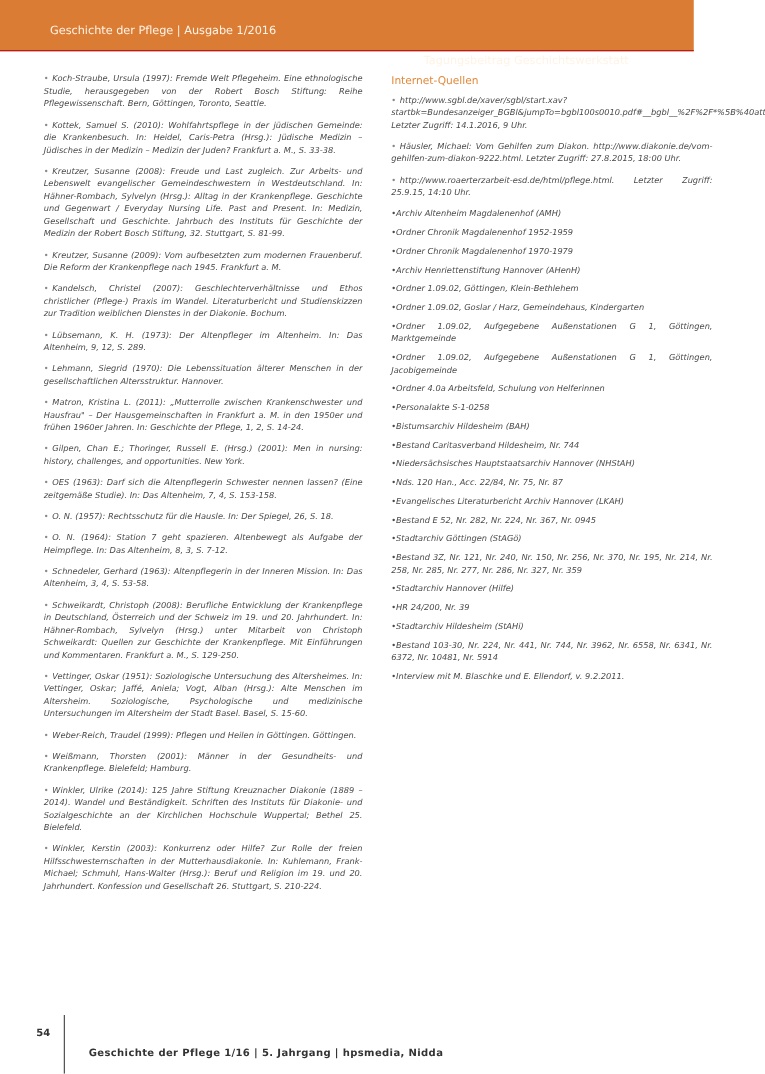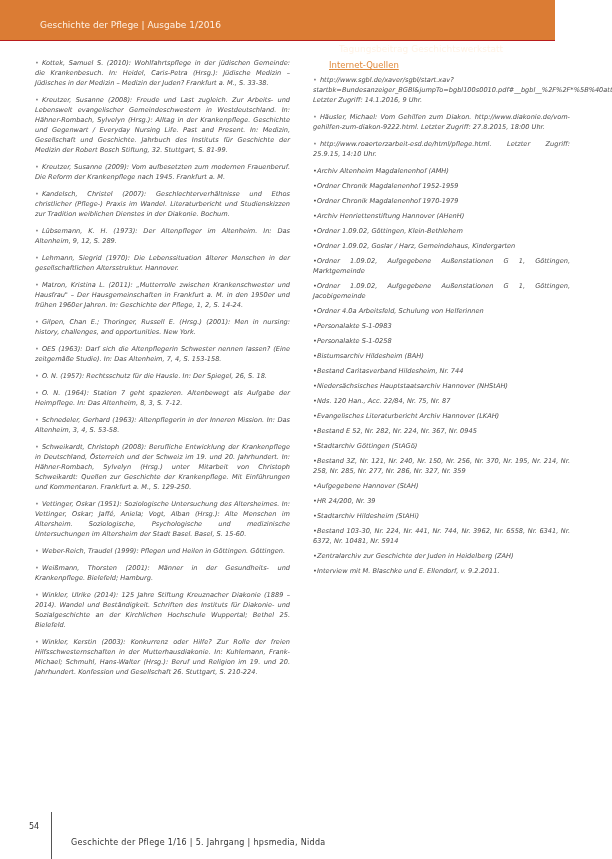--- a/index.html
+++ b/index.html
@@ -5,37 +5,38 @@
   html, body { margin:0; padding:0; }
   body { width:612px; height:859px; background:#ffffff; position:relative; overflow:hidden; font-family:"DejaVu Sans", sans-serif; }
   .header { position:absolute; left:0; top:0; width:555px; height:40px; background:#db7c34; border-bottom:1px solid #b91c1c; }
   .header-left { position:absolute; left:40px; top:20px; font-size:9px; color:#fff3e6; }
   .header-right { position:absolute; right:52px; top:20px; font-size:9px; color:#fff3e6;margin-top:24px; }
   .col { position:absolute; top:58px; font-style:italic; font-size:6.6px; line-height:10px; color:#4a4a4a; }
   .col-left { left:35px; width:255px; text-align:justify; }
   .col-right { left:313px; width:257px; text-align:justify; }
   .entry { margin:0 0 7px 0; }
   .entry .bullet { font-style:normal; color:#888; margin-right:3px; }
-  .section-title { font-style:normal; font-size:8.5px; color:#e08a3c; margin:2px 0 5px 16px;text-decoration:underline; }
+  .section-title { font-style:normal; font-size:8.5px; color:#e08a3c; margin:2px 0 5px 0; }
   .section-title.gap { margin-top:16px; }
   .src { margin:0 0 5px 0; }
-  .footer { position:absolute; left:0; top:808px; width:612px; height:51px; }
+  .footer { position:absolute; left:0; top:808px; width:612px; height:51px;font-weight:bold; }
   .page-num { position:absolute; left:29px; top:14px; font-size:8px; color:#333; }
   .footer-rule { position:absolute; left:51px; top:4px; width:1px; height:47px; background:#555; }
   .footer-text { position:absolute; left:71px; top:14px; font-size:8px; color:#333; letter-spacing:0.3px;margin-top:16px; }
 </style>
 </head>
 <body>
 
 <div class="header">
   <span class="header-left">Geschichte der Pflege | Ausgabe 1/2016</span>
   <span class="header-right">Tagungsbeitrag Geschichtswerkstatt</span>
 </div>
 
 <div class="col col-left" id="leftcol">
+    <div class="entry"><span class="bullet">•</span><span>Koch-Straube, Ursula (1997): Fremde Welt Pflegeheim. Eine ethnologische Studie, herausgegeben von der Robert Bosch Stiftung: Reihe Pflegewissenschaft. Bern, Göttingen, Toronto, Seattle.</span></div>
     <div class="entry"><span class="bullet">•</span><span>Kottek, Samuel S. (2010): Wohlfahrtspflege in der jüdischen Gemeinde: die Krankenbesuch. In: Heidel, Caris-Petra (Hrsg.): Jüdische Medizin – Jüdisches in der Medizin – Medizin der Juden? Frankfurt a. M., S. 33-38.</span></div>
     <div class="entry"><span class="bullet">•</span><span>Kreutzer, Susanne (2008): Freude und Last zugleich. Zur Arbeits- und Lebenswelt evangelischer Gemeindeschwestern in Westdeutschland. In: Hähner-Rombach, Sylvelyn (Hrsg.): Alltag in der Krankenpflege. Geschichte und Gegenwart / Everyday Nursing Life. Past and Present. In: Medizin, Gesellschaft und Geschichte. Jahrbuch des Instituts für Geschichte der Medizin der Robert Bosch Stiftung, 32. Stuttgart, S. 81-99.</span></div>
     <div class="entry"><span class="bullet">•</span><span>Kreutzer, Susanne (2009): Vom aufbesetzten zum modernen Frauenberuf. Die Reform der Krankenpflege nach 1945. Frankfurt a. M.</span></div>
     <div class="entry"><span class="bullet">•</span><span>Kandelsch, Christel (2007): Geschlechterverhältnisse und Ethos christlicher (Pflege-) Praxis im Wandel. Literaturbericht und Studienskizzen zur Tradition weiblichen Dienstes in der Diakonie. Bochum.</span></div>
     <div class="entry"><span class="bullet">•</span><span>Lübsemann, K. H. (1973): Der Altenpfleger im Altenheim. In: Das Altenheim, 9, 12, S. 289.</span></div>
     <div class="entry"><span class="bullet">•</span><span>Lehmann, Siegrid (1970): Die Lebenssituation älterer Menschen in der gesellschaftlichen Altersstruktur. Hannover.</span></div>
     <div class="entry"><span class="bullet">•</span><span>Matron, Kristina L. (2011): „Mutterrolle zwischen Krankenschwester und Hausfrau" – Der Hausgemeinschaften in Frankfurt a. M. in den 1950er und frühen 1960er Jahren. In: Geschichte der Pflege, 1, 2, S. 14-24.</span></div>
     <div class="entry"><span class="bullet">•</span><span>Gilpen, Chan E.; Thoringer, Russell E. (Hrsg.) (2001): Men in nursing: history, challenges, and opportunities. New York.</span></div>
     <div class="entry"><span class="bullet">•</span><span>OES (1963): Darf sich die Altenpflegerin Schwester nennen lassen? (Eine zeitgemäße Studie). In: Das Altenheim, 7, 4, S. 153-158.</span></div>
     <div class="entry"><span class="bullet">•</span><span>O. N. (1957): Rechtsschutz für die Hausle. In: Der Spiegel, 26, S. 18.</span></div>
@@ -59,35 +60,33 @@
   <div id="sources-list">
       <div class="src"><span class="bullet">•</span><span>Archiv Altenheim Magdalenenhof (AMH)</span></div>
       <div class="src"><span class="bullet">•</span><span>Ordner Chronik Magdalenenhof 1952-1959</span></div>
       <div class="src"><span class="bullet">•</span><span>Ordner Chronik Magdalenenhof 1970-1979</span></div>
       <div class="src"><span class="bullet">•</span><span>Archiv Henriettenstiftung Hannover (AHenH)</span></div>
       <div class="src"><span class="bullet">•</span><span>Ordner 1.09.02, Göttingen, Klein-Bethlehem</span></div>
       <div class="src"><span class="bullet">•</span><span>Ordner 1.09.02, Goslar / Harz, Gemeindehaus, Kindergarten</span></div>
       <div class="src"><span class="bullet">•</span><span>Ordner 1.09.02, Aufgegebene Außenstationen G 1, Göttingen, Marktgemeinde</span></div>
       <div class="src"><span class="bullet">•</span><span>Ordner 1.09.02, Aufgegebene Außenstationen G 1, Göttingen, Jacobigemeinde</span></div>
       <div class="src"><span class="bullet">•</span><span>Ordner 4.0a Arbeitsfeld, Schulung von Helferinnen</span></div>
-      <div class="src"><span class="bullet">•</span><span>Personalakte S-1-0983</span></div>
       <div class="src"><span class="bullet">•</span><span>Personalakte S-1-0258</span></div>
       <div class="src"><span class="bullet">•</span><span>Bistumsarchiv Hildesheim (BAH)</span></div>
       <div class="src"><span class="bullet">•</span><span>Bestand Caritasverband Hildesheim, Nr. 744</span></div>
       <div class="src"><span class="bullet">•</span><span>Niedersächsisches Hauptstaatsarchiv Hannover (NHStAH)</span></div>
       <div class="src"><span class="bullet">•</span><span>Nds. 120 Han., Acc. 22/84, Nr. 75, Nr. 87</span></div>
       <div class="src"><span class="bullet">•</span><span>Evangelisches Literaturbericht Archiv Hannover (LKAH)</span></div>
       <div class="src"><span class="bullet">•</span><span>Bestand E 52, Nr. 282, Nr. 224, Nr. 367, Nr. 0945</span></div>
       <div class="src"><span class="bullet">•</span><span>Stadtarchiv Göttingen (StAGö)</span></div>
       <div class="src"><span class="bullet">•</span><span>Bestand 3Z, Nr. 121, Nr. 240, Nr. 150, Nr. 256, Nr. 370, Nr. 195, Nr. 214, Nr. 258, Nr. 285, Nr. 277, Nr. 286, Nr. 327, Nr. 359</span></div>
-      <div class="src"><span class="bullet">•</span><span>Aufgegebene Hannover (StAH)</span></div>
+      <div class="src"><span class="bullet">•</span><span>Stadtarchiv Hannover (Hilfe)</span></div>
       <div class="src"><span class="bullet">•</span><span>HR 24/200, Nr. 39</span></div>
       <div class="src"><span class="bullet">•</span><span>Stadtarchiv Hildesheim (StAHi)</span></div>
       <div class="src"><span class="bullet">•</span><span>Bestand 103-30, Nr. 224, Nr. 441, Nr. 744, Nr. 3962, Nr. 6558, Nr. 6341, Nr. 6372, Nr. 10481, Nr. 5914</span></div>
-      <div class="src"><span class="bullet">•</span><span>Zentralarchiv zur Geschichte der Juden in Heidelberg (ZAH)</span></div>
       <div class="src"><span class="bullet">•</span><span>Interview mit M. Blaschke und E. Ellendorf, v. 9.2.2011.</span></div>
     </div>
 </div>
 
 <div class="footer">
   <span class="page-num">54</span>
   <div class="footer-rule"></div>
   <span class="footer-text">Geschichte der Pflege 1/16 | 5. Jahrgang | hpsmedia, Nidda</span>
 </div>
 

